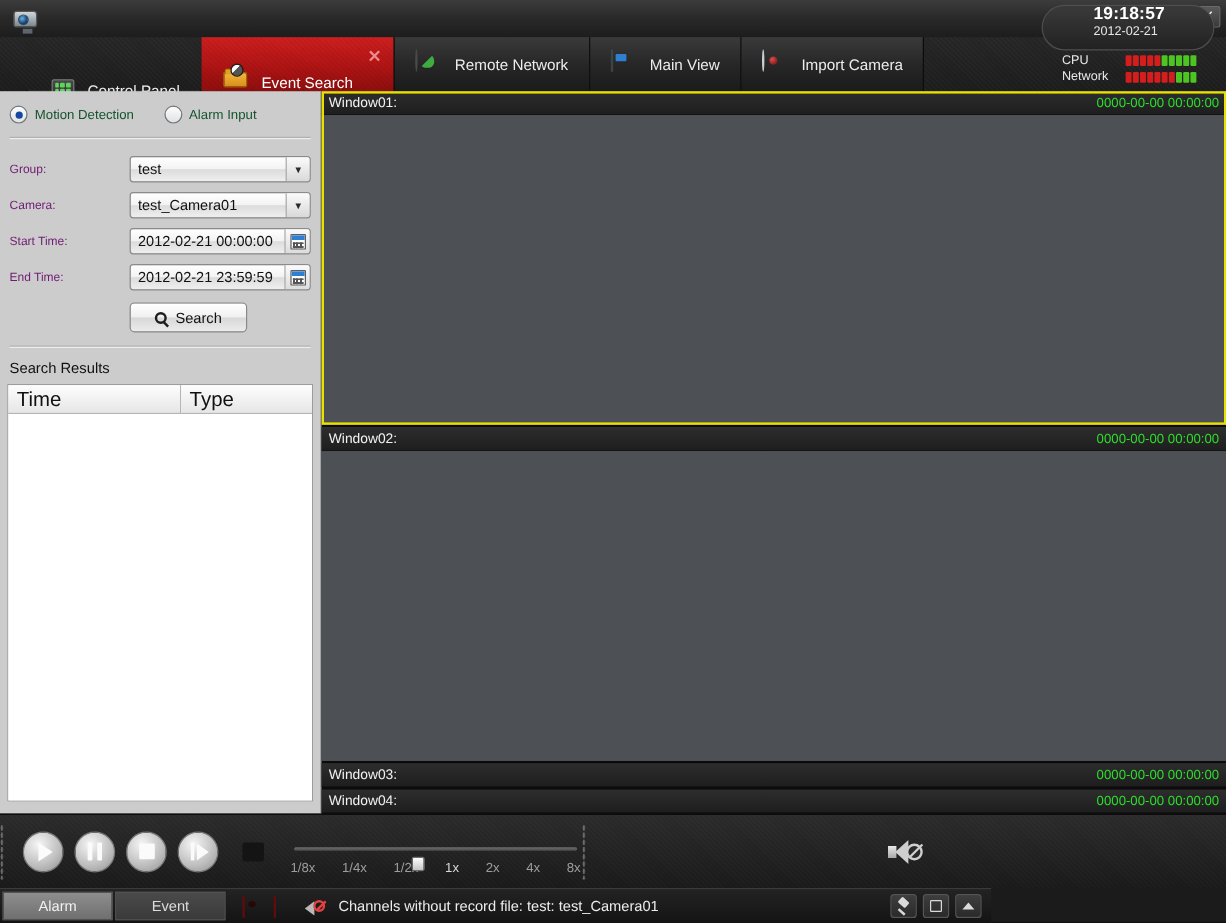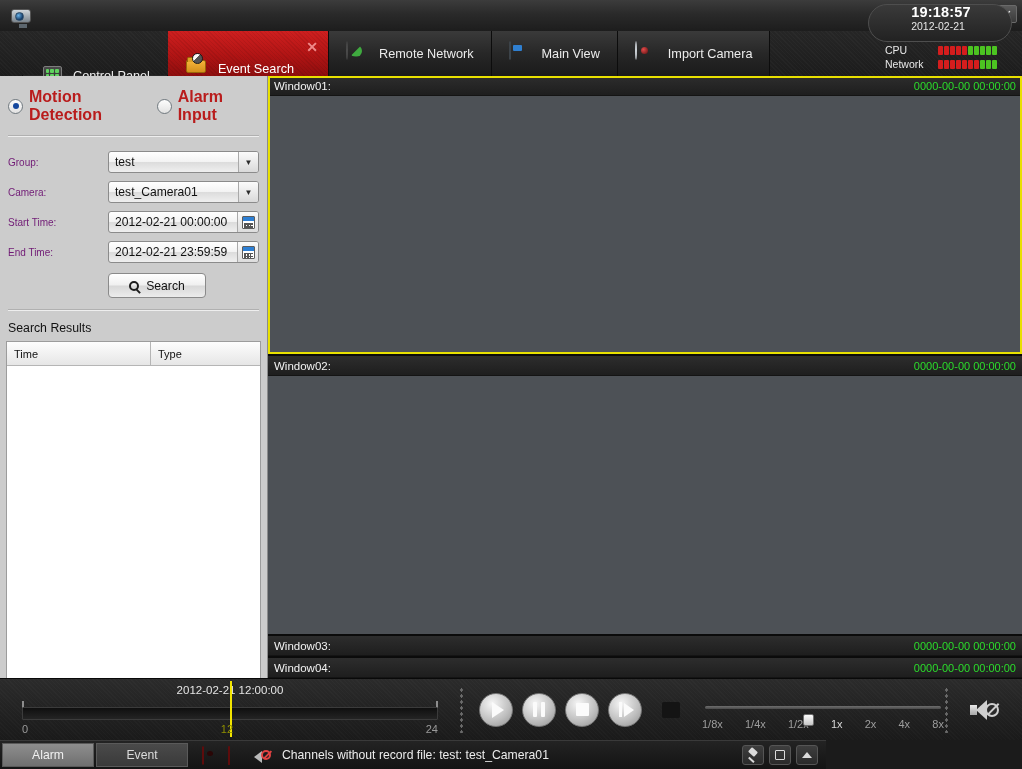--- a/index.html
+++ b/index.html
@@ -169,21 +169,21 @@
   .radio-row { display: flex; align-items: center; padding: 12px 0 0 8px; gap: 6px; }
   .radio {
     width: 15px; height: 15px; border-radius: 50%;
     background: linear-gradient(to bottom,#fdfdfd,#e2e2e2);
     border: 1px solid #70797f; position: relative; flex: 0 0 15px;
   }
   .radio.on:after {
     content:""; position: absolute; left: 3.5px; top: 3.5px;
     width: 6px; height: 6px; border-radius: 50%; background: #15489e;
   }
-  .radio-label { font-size: 16px; color: #b91c1c; margin-right: 19px; font-weight: bold; }
+  .radio-label { font-size: 11px; color: #14532d; margin-right: 19px; }
   .hr {
     height: 2px; margin: 11px 8px 0;
     border-top: 1px solid #b0b0b0; border-bottom: 1px solid #eeeeee;
   }
   .form { padding: 10px 8px 0 8px; }
   .frow { display: flex; align-items: center; height: 30px; }
   .flabel { width: 100px; font-size: 10px; color: #701a75; }
   .ctrl {
     flex: 1; height: 22px; display: flex; align-items: stretch;
     border: 1px solid #8b8b8b; border-radius: 3px; overflow: hidden;
@@ -231,21 +231,21 @@
     content:""; position: absolute; right: -4px; bottom: -3px; width: 6px; height: 2px;
     background: #1d1d1d; transform: rotate(45deg);
   }
   .sr-title { font-size: 12.3px; color: #111; padding: 10px 0 6px 8px; }
   .results {
     margin: 0 6px; height: 348px; background: #fff;
     border: 1px solid #9c9c9c; display: flex; flex-direction: column;
   }
   .res-head { display: flex; height: 24px; flex: 0 0 24px; }
   .res-th {
-    display: flex; align-items: center; padding-left: 7px; font-size: 11px; color: #111;
+    display: flex; align-items: center; padding-left: 7px; font-size: 17px; color: #111;
     background: linear-gradient(to bottom,#fdfdfd,#e6e6e6);
     border-right: 1px solid #b5b5b5; border-bottom: 1px solid #b5b5b5;
   }
   .res-th.c1 { width: 144px; }
   .res-th.c2 { flex: 1; border-right: none; }
   .res-body { flex: 1; background: #fff; }
 
   
   .grid {
     position: absolute; left: 268px; top: 76px; width: 754px; height: 602px;
@@ -652,32 +652,20 @@
       <div class="vhead">
         <span class="vname">Window04:</span>
         <span class="vtime">0000-00-00 00:00:00</span>
       </div>
       <div class="vbody"></div>
     </div>
   </div>
 
   <div class="ctrlbar">
 
-    <div class="timeline-wrap">
-      <div class="tl-label">2012-02-21 12:00:00</div>
-      <div class="tl-tick-l"></div>
-      <div class="tl-tick-r"></div>
-      <div class="tl-track"></div>
-      <div class="tl-cursor"></div>
-      <div class="tl-nums">
-        <span>0</span>
-        <span class="mid">12</span>
-        <span>24</span>
-      </div>
-    </div>
 
     <div class="dots"></div>
 
     <div class="transport">
       <div class="tbtn">
           <span class="gly-play"></span>
         </div>
       <div class="tbtn">
           <span class="gly-pause">
             <i></i>

